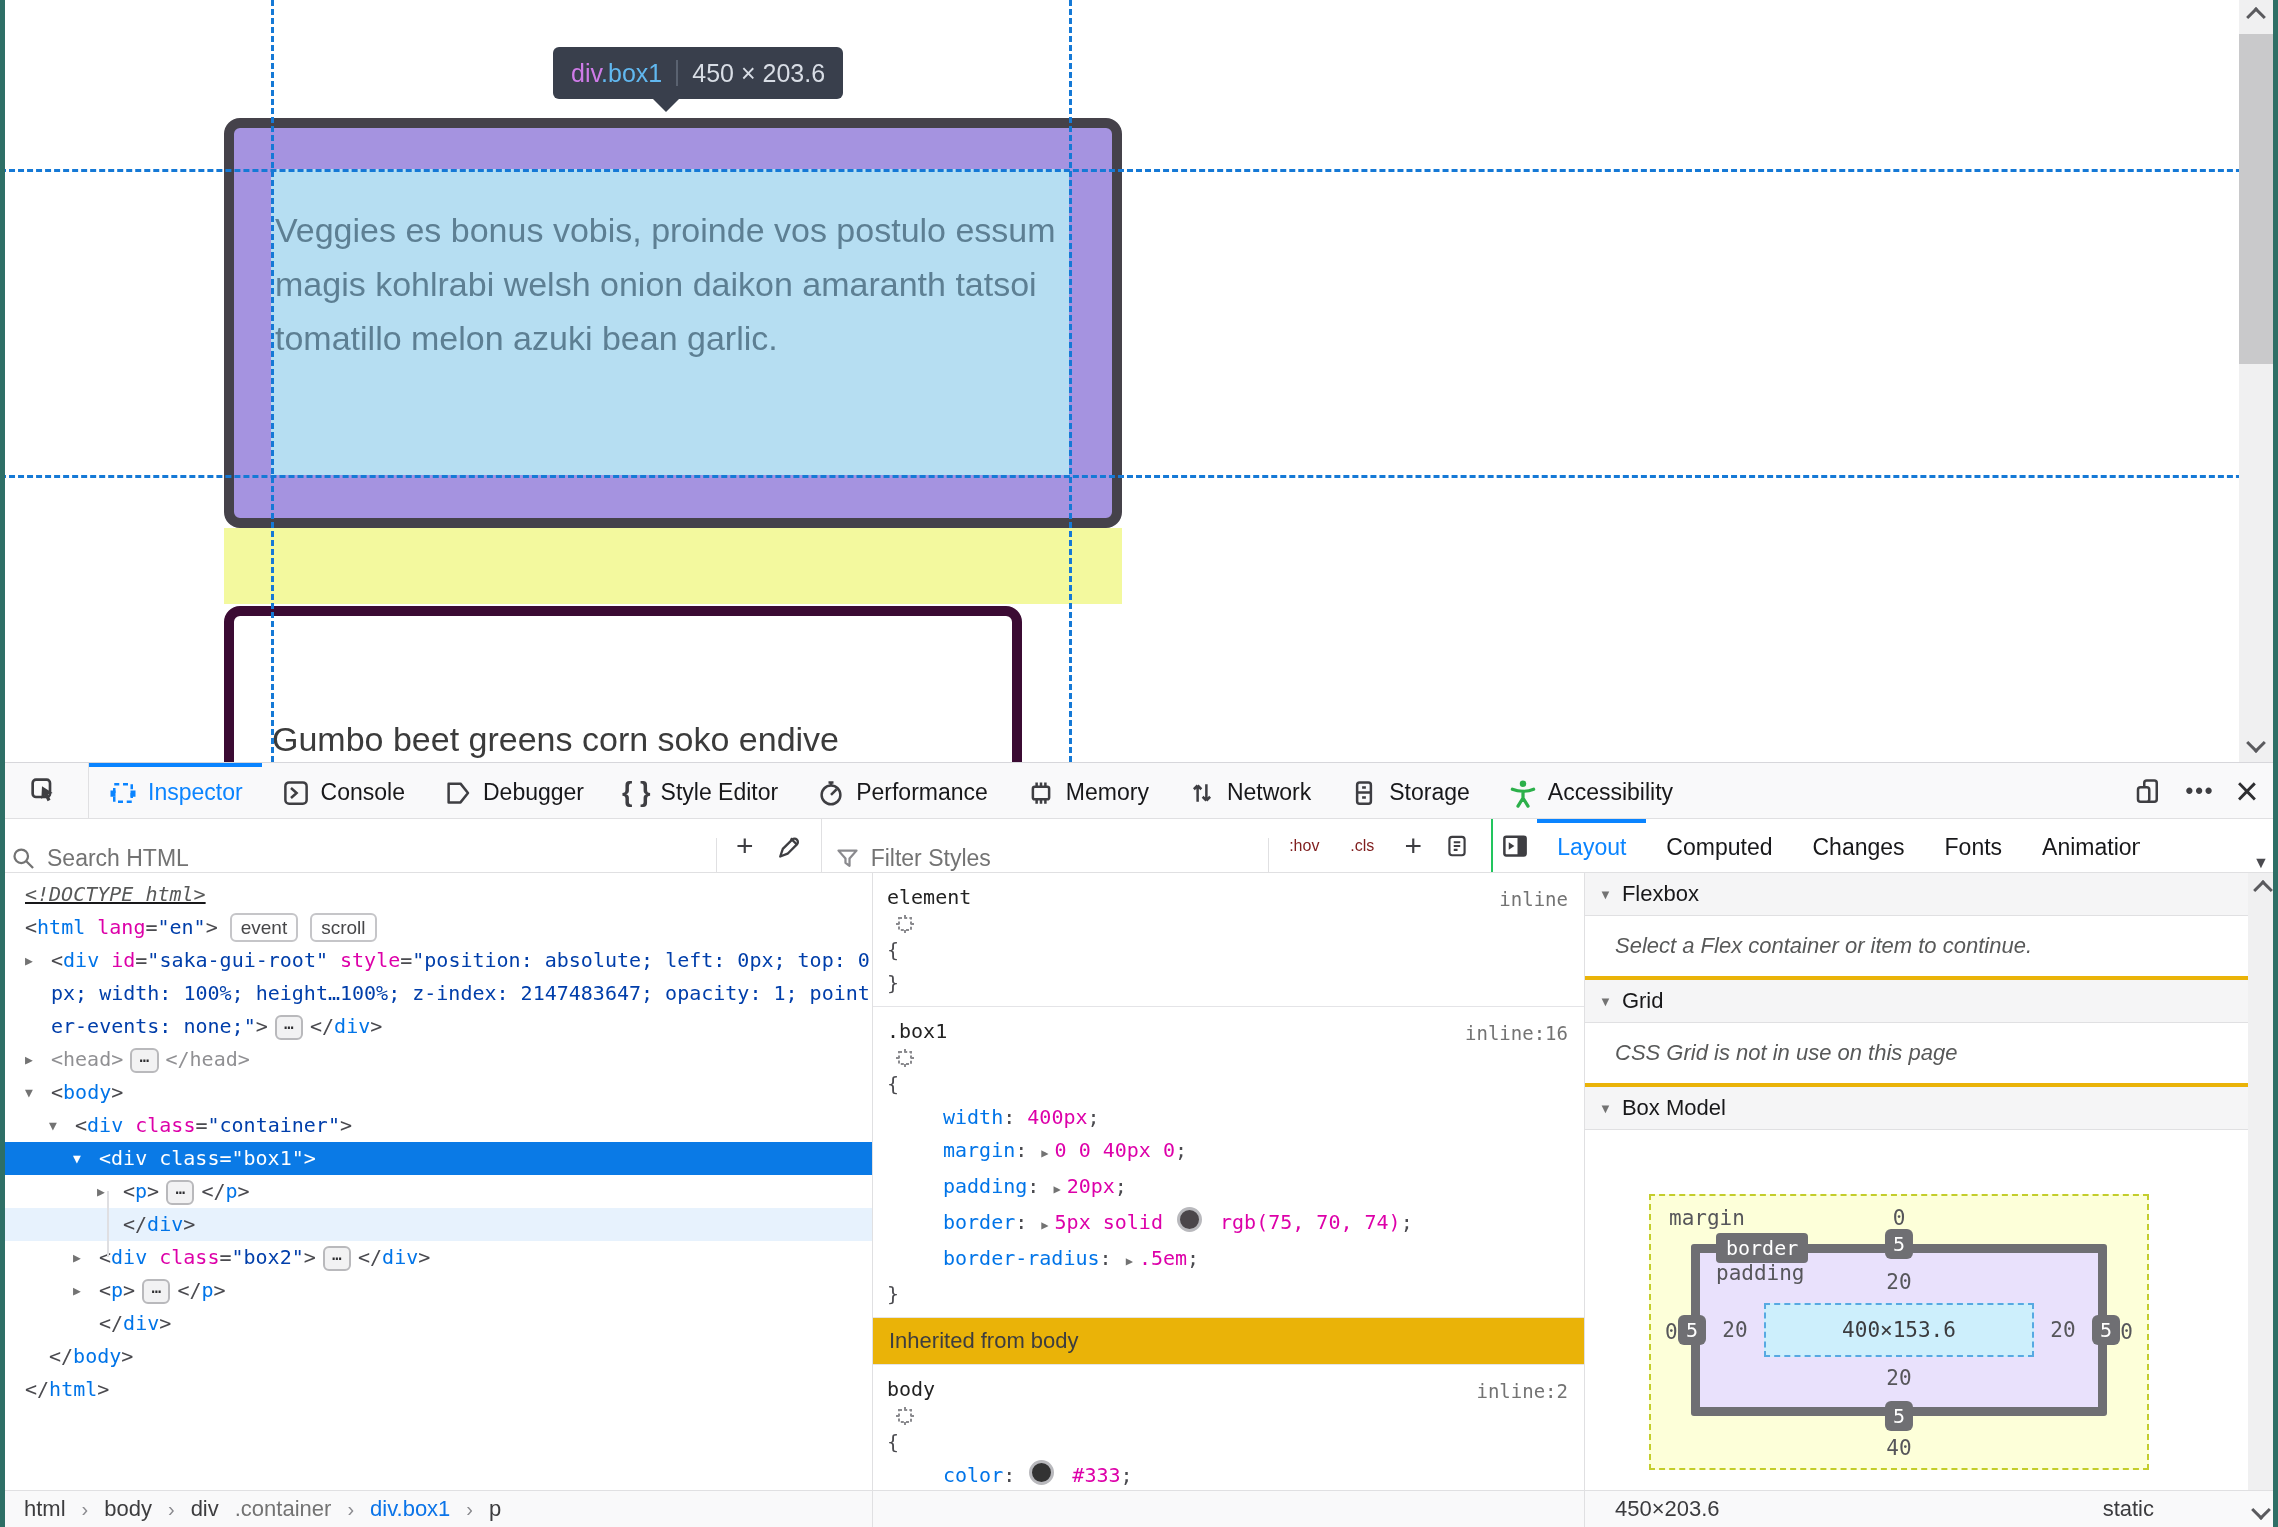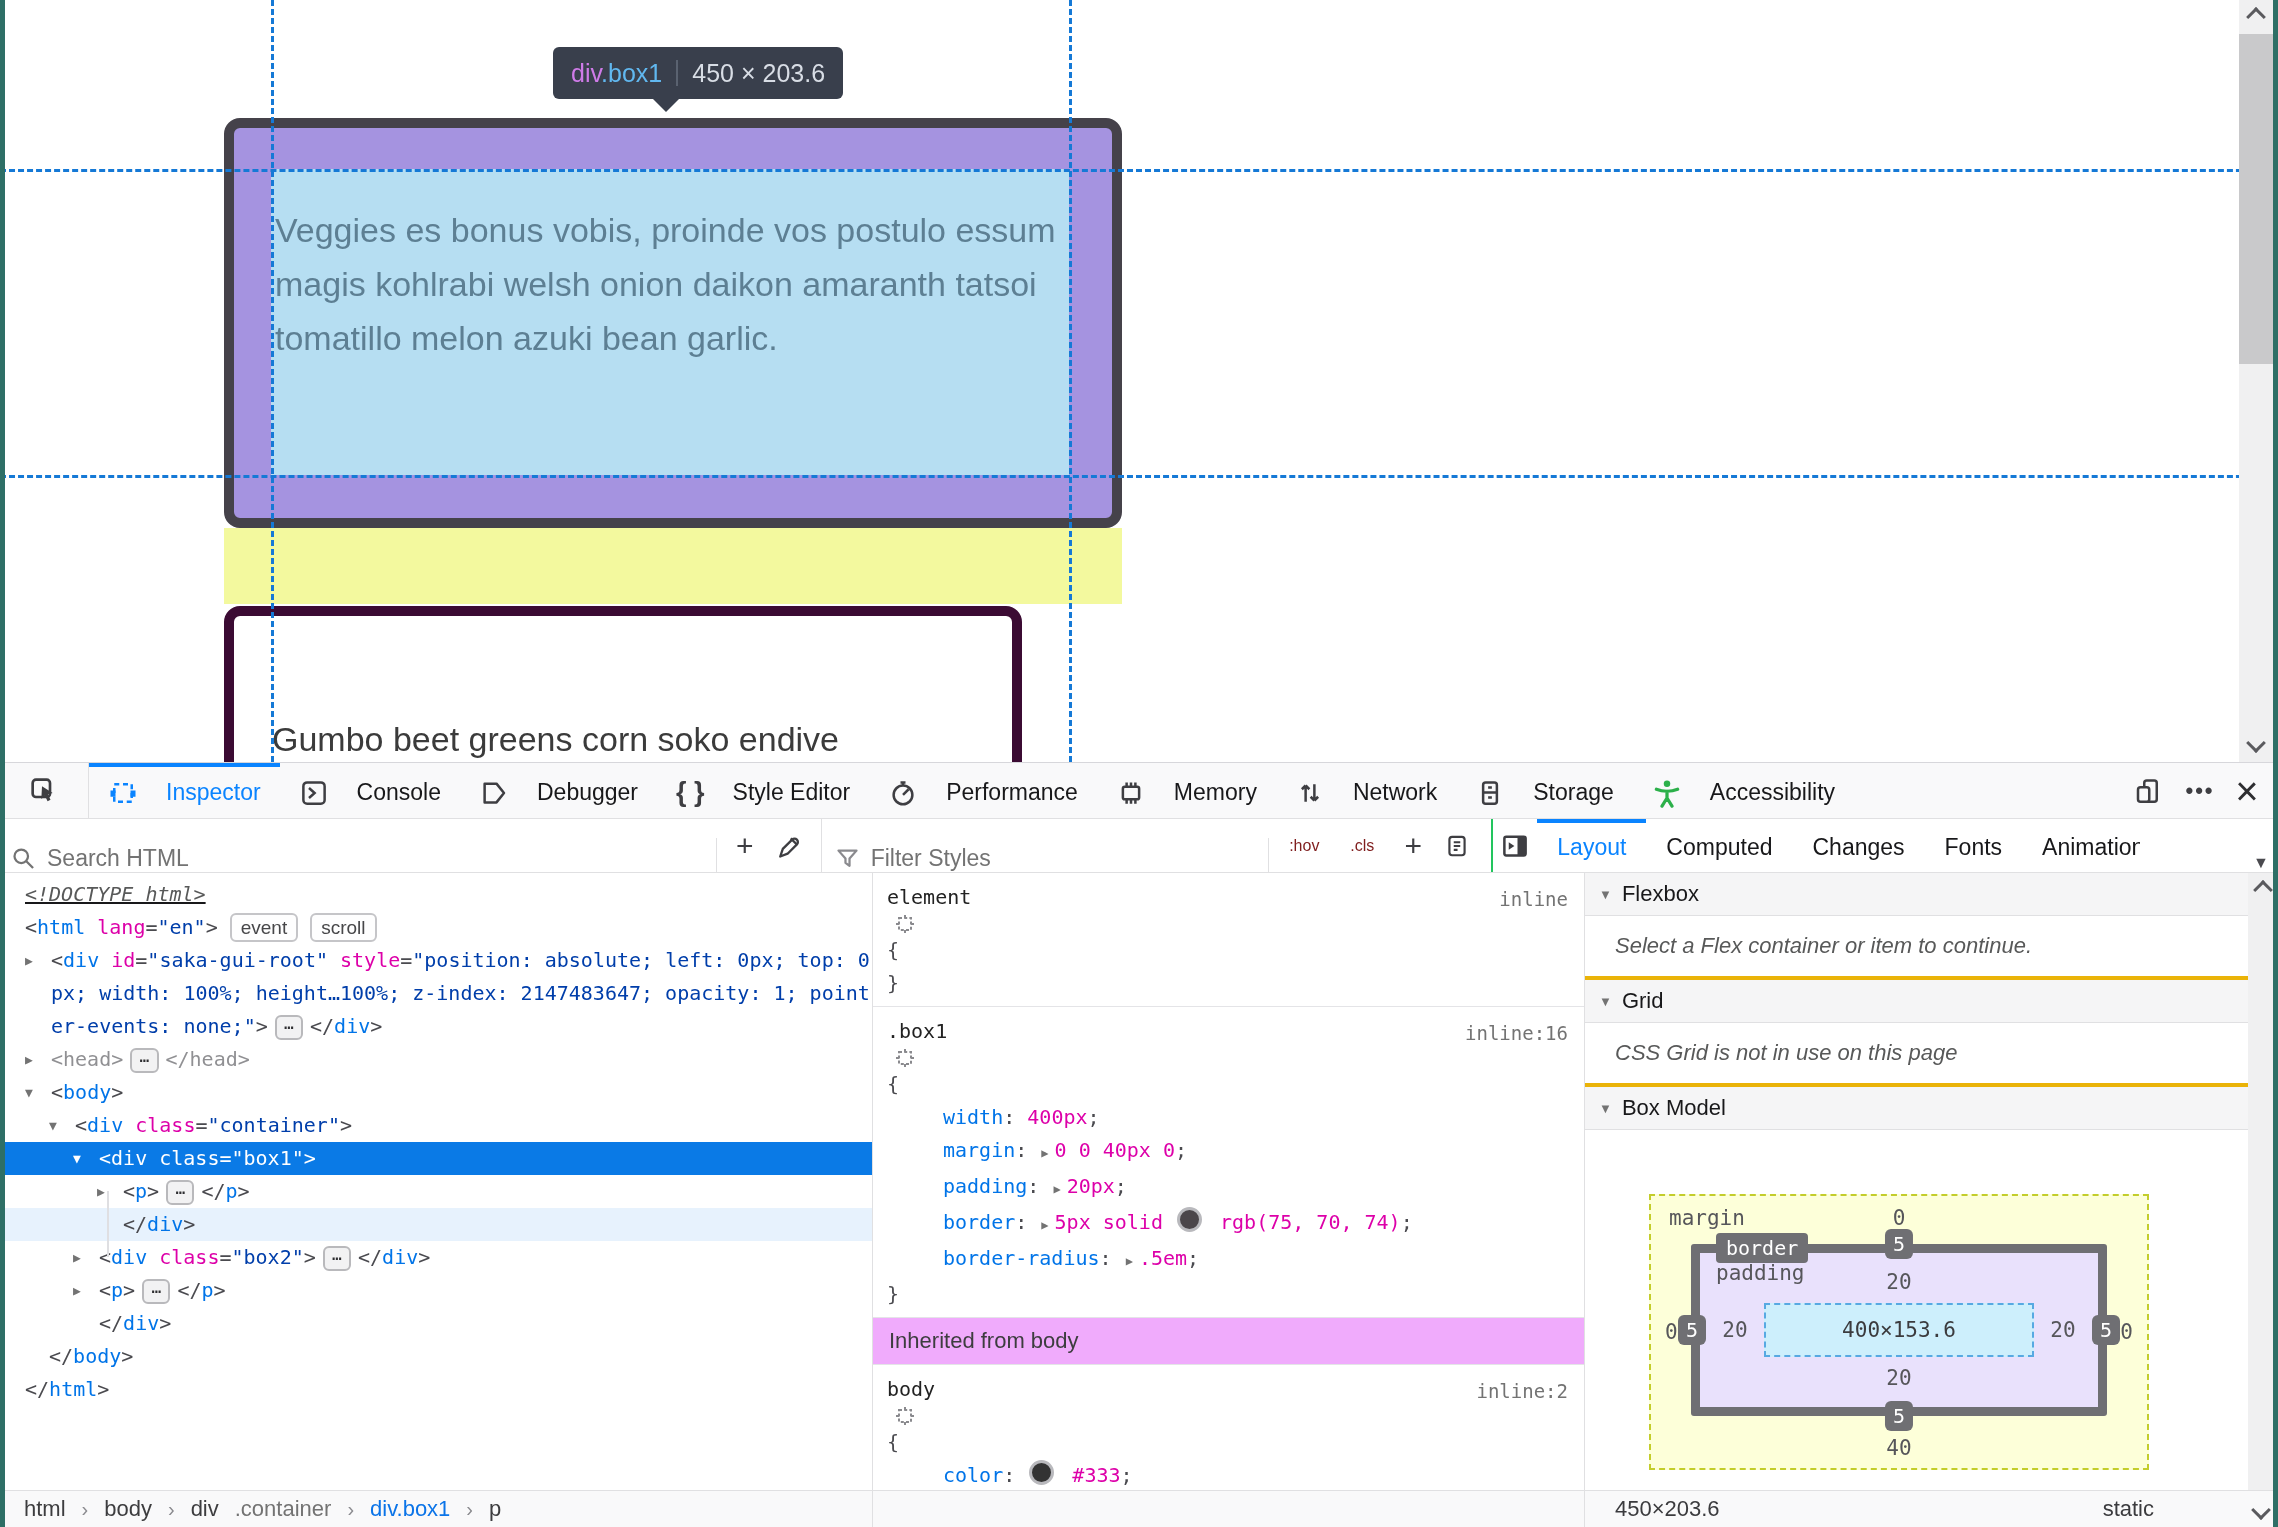--- a/index.html
+++ b/index.html
@@ -36,21 +36,21 @@
   .chev{display:inline-block;width:11px;height:11px;border-right:3px solid #5a5a5e;border-bottom:3px solid #5a5a5e}
   .chev.up{transform:rotate(-135deg)}.chev.down{transform:rotate(45deg)}
   #pgscroll .cu{position:absolute;top:10px;left:10px}
   #pgscroll .cd{position:absolute;bottom:12px;left:10px}
 
   
   #devtools{position:absolute;left:0;top:762px;width:2278px;height:765px;background:#fff;border-top:1px solid #d7d7db;box-sizing:border-box}
   
   #dt-toolbar{height:56px;display:flex;align-items:stretch;background:#f9f9fa;border-bottom:1px solid #e0e0e2;box-sizing:border-box}
   .picker{width:88px;display:flex;align-items:center;justify-content:center;border-right:1px solid #e0e0e2}
-  .tab{display:flex;align-items:center;gap:28px;padding:16px 19px;font-size:23px;color:#18181a;
+  .tab{display:flex;align-items:center;gap:10px;padding:16px 19px;font-size:23px;color:#18181a;
        border-top:4px solid transparent;box-sizing:border-box;white-space:nowrap}
   .tab.active{color:#0a84ff;border-top-color:#0a84ff}
   .tab svg{flex:none}
   #dt-toolbar .spacer{flex:1}
   .winbtn{display:flex;align-items:center;justify-content:center;width:52px;color:#2e2e31}
   .dots{font-size:22px;font-weight:bold;letter-spacing:2px;color:#3e3e42}
   .xclose{font-size:40px;line-height:1;color:#2e2e31;margin-right:10px}
 
   
   #subbars{display:flex;height:54px;border-bottom:1px solid #e0e0e2;box-sizing:border-box;background:#fff}
@@ -93,21 +93,21 @@
   
   #p-rules{font-family:"DejaVu Sans Mono",monospace;font-size:20px}
   .rule{position:relative;padding:8px 14px 6px;border-bottom:1px solid #e4e4e7;line-height:33px}
   .rule .link{position:absolute;right:16px;top:10px;color:#737373;font-size:19px}
   .sel-name{color:#222}
   .prop{padding-left:86px;text-indent:-30px}
   .pname{color:#0074e8}.pval{color:#dd00a9}.ppunct{color:#4a4a4f}
   .twisty{color:#737373;font-size:12px;margin:0 6px 0 2px}
   .swatch{display:inline-block;width:19px;height:19px;border-radius:50%;border:3px solid #b9b9bd;
           vertical-align:-3px;margin:0 6px 0 2px}
-  .inherited{font-family:"Liberation Sans",sans-serif;font-size:22px;color:#3d3d3f;background:#f0abfc;
+  .inherited{font-family:"Liberation Sans",sans-serif;font-size:22px;color:#3d3d3f;background:#eab308;
           padding:10px 16px;border-bottom:1px solid #e4e4e7}
   .target{margin:0 8px;vertical-align:-3px}
 
   
   #p-layout{font-size:22px}
   .lsec{background:#f5f5f6;border-bottom:1px solid #e0e0e2;padding:8px 14px;display:flex;align-items:center;gap:10px;color:#18181a}
   .lsec .tw{color:#737373;font-size:13px}
   .lmsg{font-style:italic;color:#585959;padding:17px 30px;border-bottom:4px solid #eab308}
   #lscroll{position:absolute;right:0;top:0;width:30px;height:100%;background:#f0f0f1}
   #lscroll .cu{position:absolute;top:10px;left:8px}

